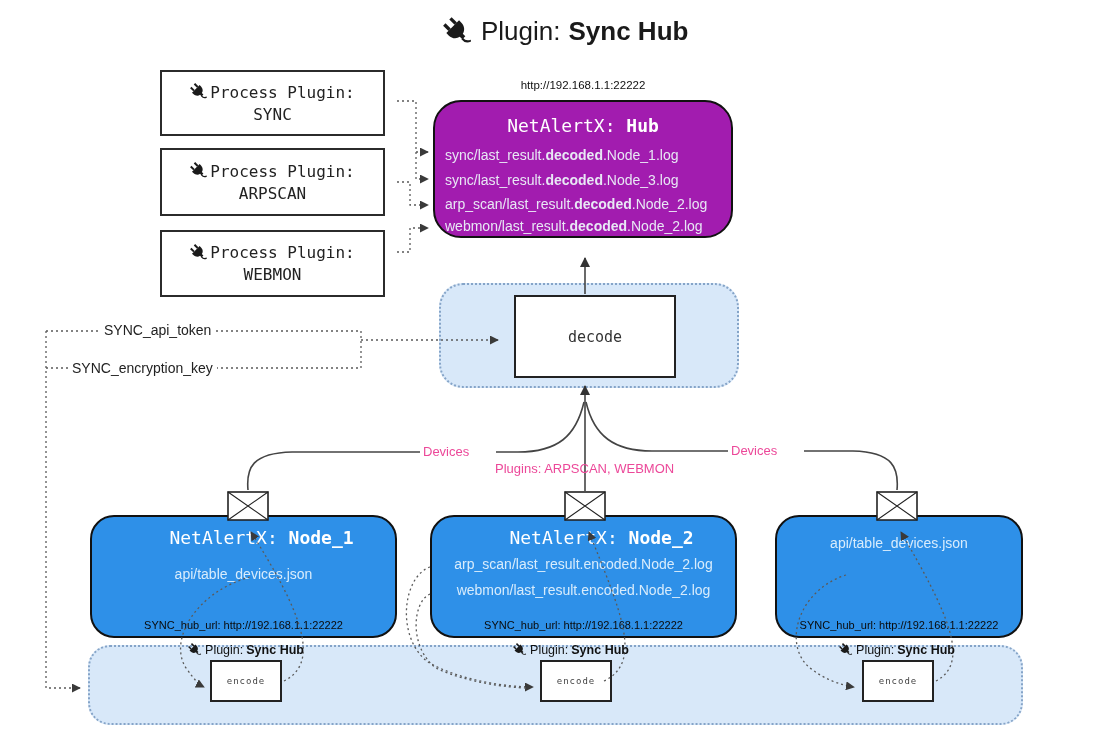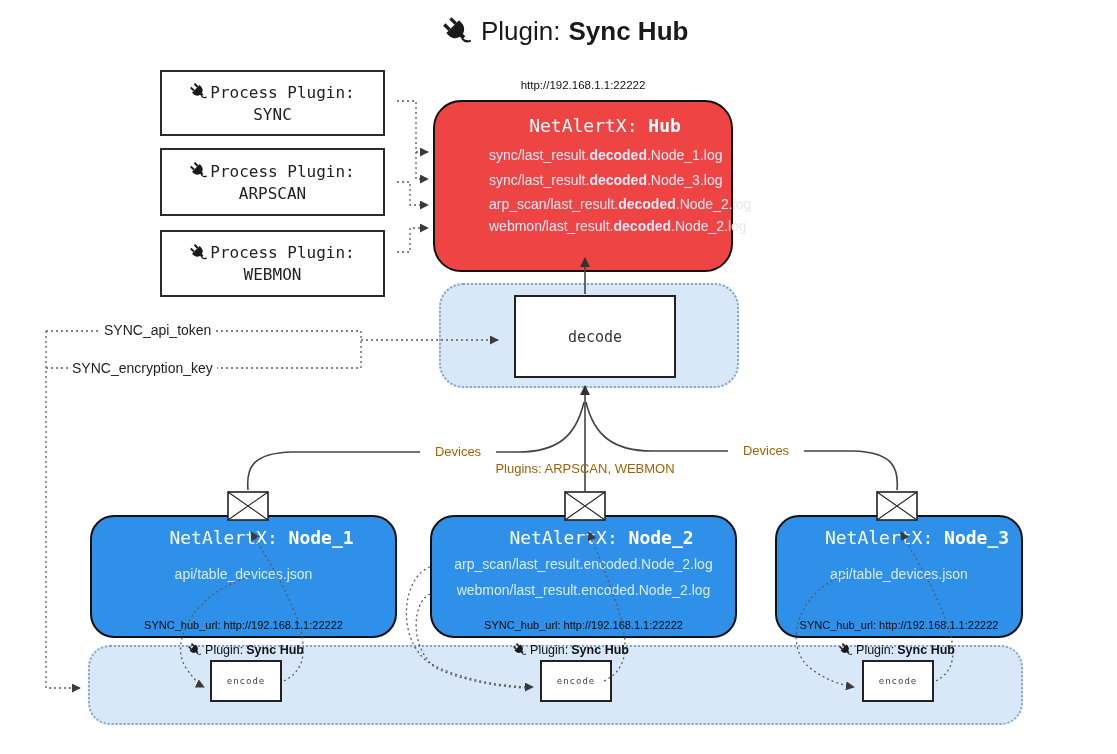--- a/index.html
+++ b/index.html
@@ -16,40 +16,40 @@
 
   
   .proc-box{left:160px;width:221px;background:#fff;border:2px solid #2b2b2b;z-index:2;
             font-family:"DejaVu Sans Mono",monospace;font-size:16px;color:#222;
             display:flex;flex-direction:column;justify-content:center;align-items:center;}
   .proc-line1{display:flex;align-items:center;gap:2px;}
   .proc-line2{margin-top:3px;}
 
   
   .hub-url{left:433px;top:79px;width:300px;text-align:center;font-size:11.5px;color:#111;z-index:4;}
-  .hub-box{left:433px;top:100px;width:300px;height:172px;background:#ef4444;border:2px solid #111;
-           border-radius:28px;box-sizing:border-box;z-index:2;padding-left:44px;}
+  .hub-box{left:433px;top:100px;width:300px;height:138px;background:#a21caf;border:2px solid #111;
+           border-radius:28px;box-sizing:border-box;z-index:2;}
   .hub-title{margin-top:13px;text-align:center;color:#fff;font-family:"DejaVu Sans Mono",monospace;
              font-size:18px;}
   .hub-title b{font-weight:bold;}
   .hub-logs{margin-top:7px;}
   .hub-log{color:#e8e8f5;font-size:14px;padding-left:10px;height:25px;line-height:25px;white-space:nowrap;}
   .hub-log b{font-weight:bold;}
 
   
   .soft-container{background:#d8e8f9;border:2px dotted #85a4c8;border-radius:24px;box-sizing:border-box;z-index:1;}
   .decode-container{left:439px;top:283px;width:300px;height:105px;}
   .white-op-box{background:#fff;border:2px solid #222;box-sizing:border-box;z-index:2;
                 display:flex;align-items:center;justify-content:center;
                 font-family:"DejaVu Sans Mono",monospace;color:#333;}
   .decode-box{left:505px;top:295px;width:162px;height:83px;font-size:15px;margin-left:9px;}
 
   
   .key-label{font-size:14px;color:#222;background:#fff;padding:0 4px;z-index:4;}
-  .edge-label{font-size:13px;color:#a16207;z-index:4;text-align:center;}
+  .edge-label{font-size:13px;color:#ec4899;z-index:4;}
   .edge-label.bgwhite{background:#fff;padding:0 3px;}
 
   
   .node-box{top:515px;height:123px;background:#2e90e8;border:2px solid #111;border-radius:24px;
             box-sizing:border-box;z-index:2;}
   .node-title{margin-top:10px;text-align:center;color:#fff;font-family:"DejaVu Sans Mono",monospace;
               font-size:18px;white-space:nowrap;padding-left:36px;}
   .node-title b{font-weight:bold;}
   .node-files{margin-top:13px;text-align:center;color:#d8ecfc;font-size:14px;}
   .node-files.two{margin-top:3px;}
@@ -214,21 +214,20 @@
   <div class="abs node-box" style="left:430px;width:307px;">
     <div class="node-title"><span>NetAlertX: </span><b>Node_2</b></div>
     <div class="node-files two">
       <div class="fline">arp_scan/last_result.encoded.Node_2.log</div>
       <div class="fline">webmon/last_result.encoded.Node_2.log</div>
     </div>
     <div class="node-huburl">SYNC_hub_url: http://192.168.1.1:22222</div>
   </div>
 
   <div class="abs node-box" style="left:775px;width:248px;">
-    <div class="node-title"><span>NetAlertX: </span><b>Node_3</b></div>
     <div class="node-files">
       <div class="fline">api/table_devices.json</div>
     </div>
     <div class="node-huburl">SYNC_hub_url: http://192.168.1.1:22222</div>
   </div>
 
   <div class="abs bottom-label" style="left:166px;">
     <svg class="plug-svg" width="14" height="14" viewBox="0 0 20 20">
         <g transform="rotate(-45 10 10)" fill="#1a1a1a">
           <rect x="6" y="0" width="2.2" height="5"></rect>

